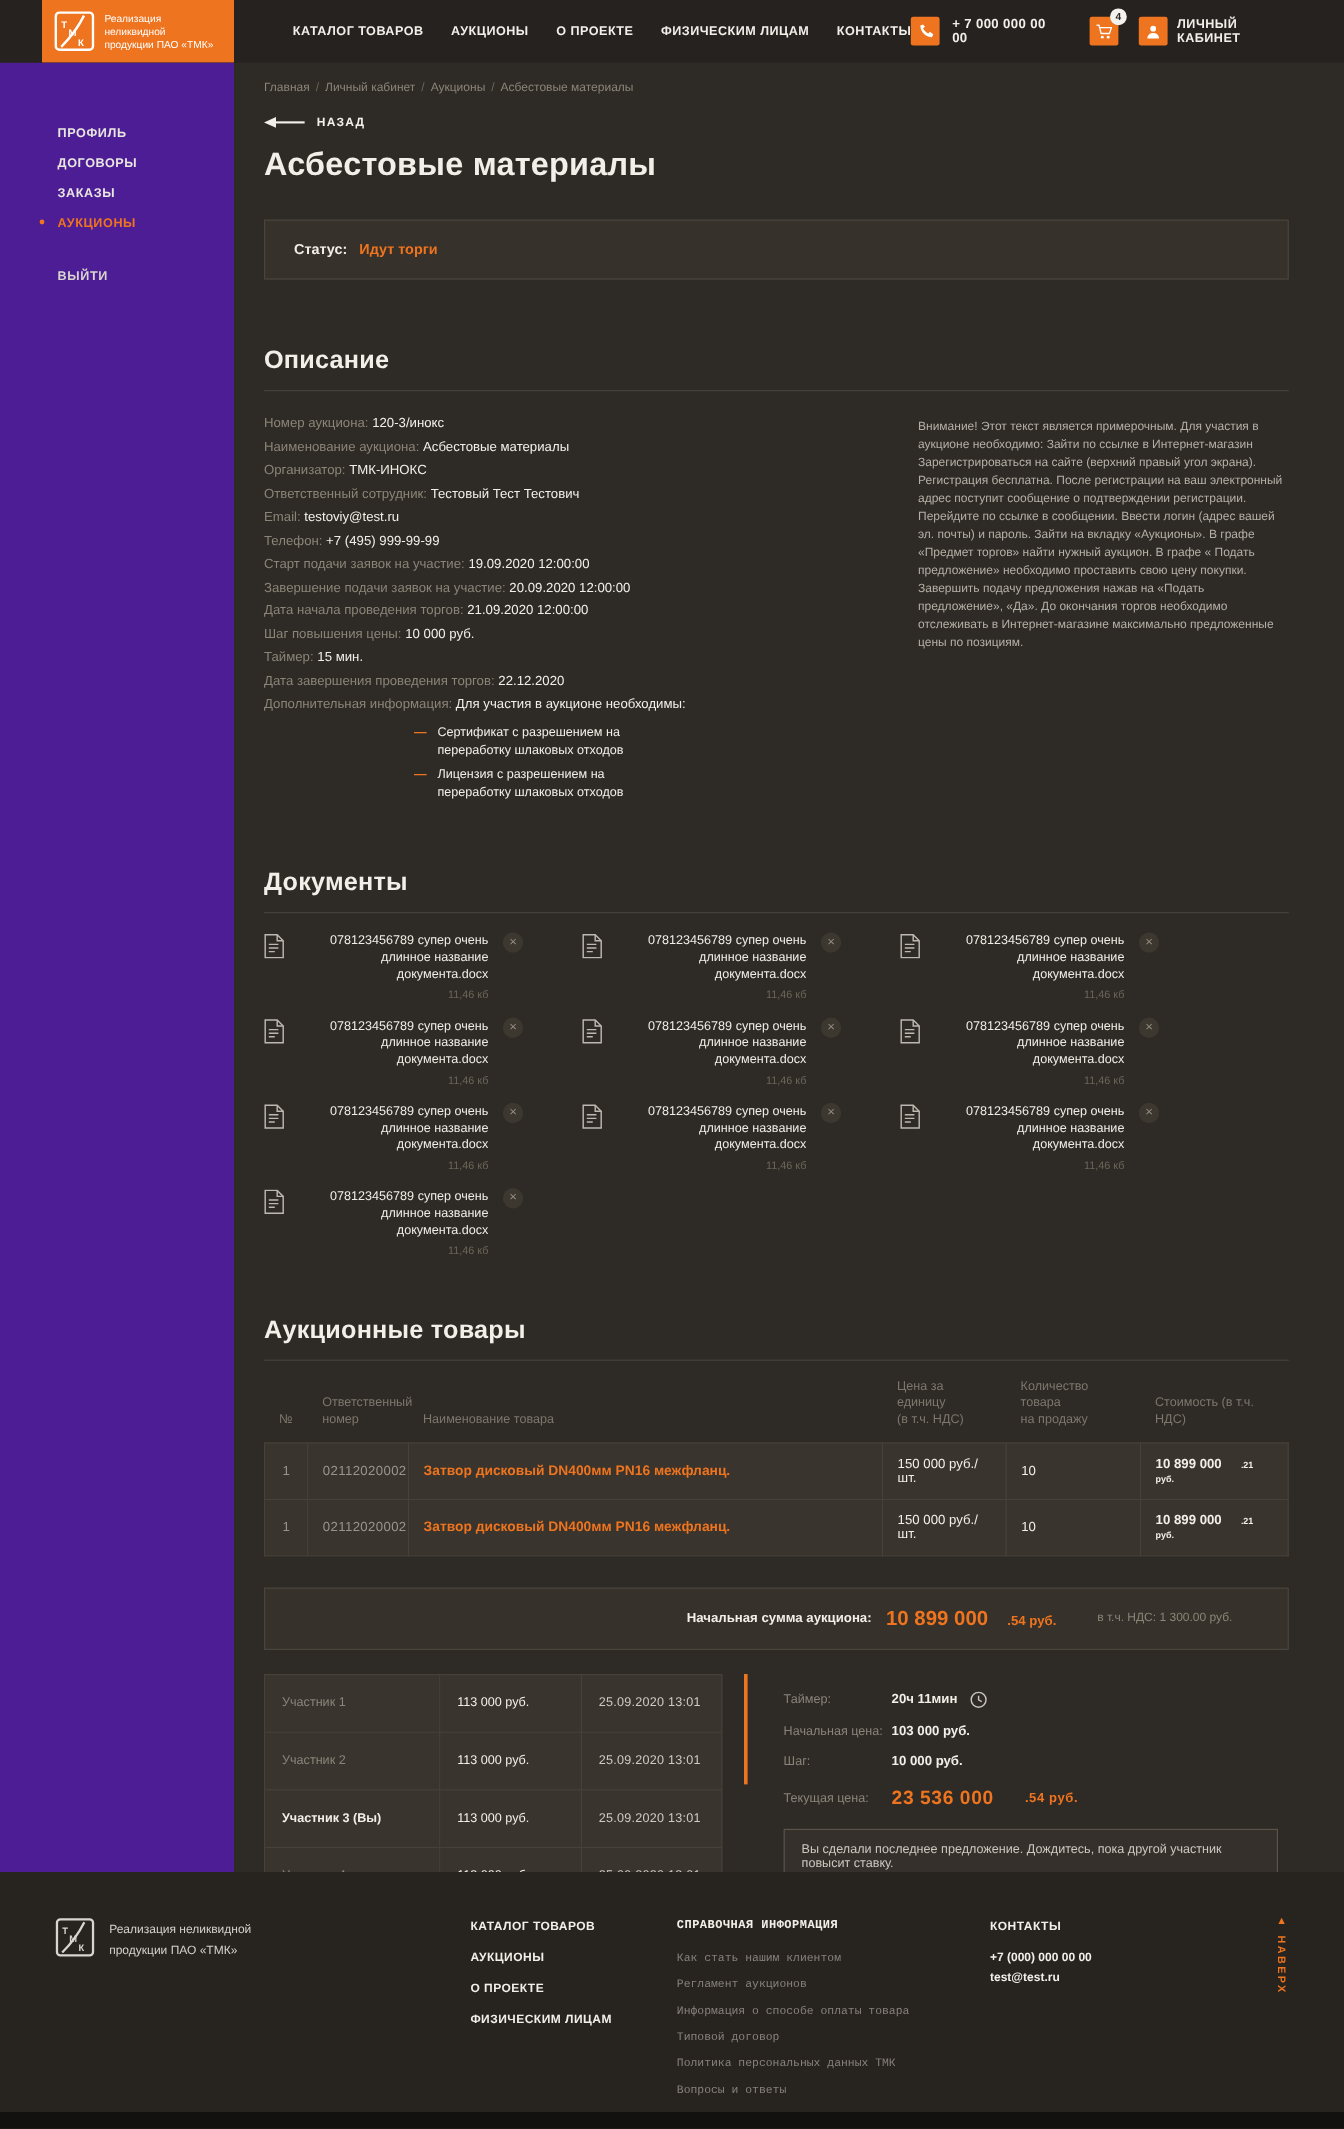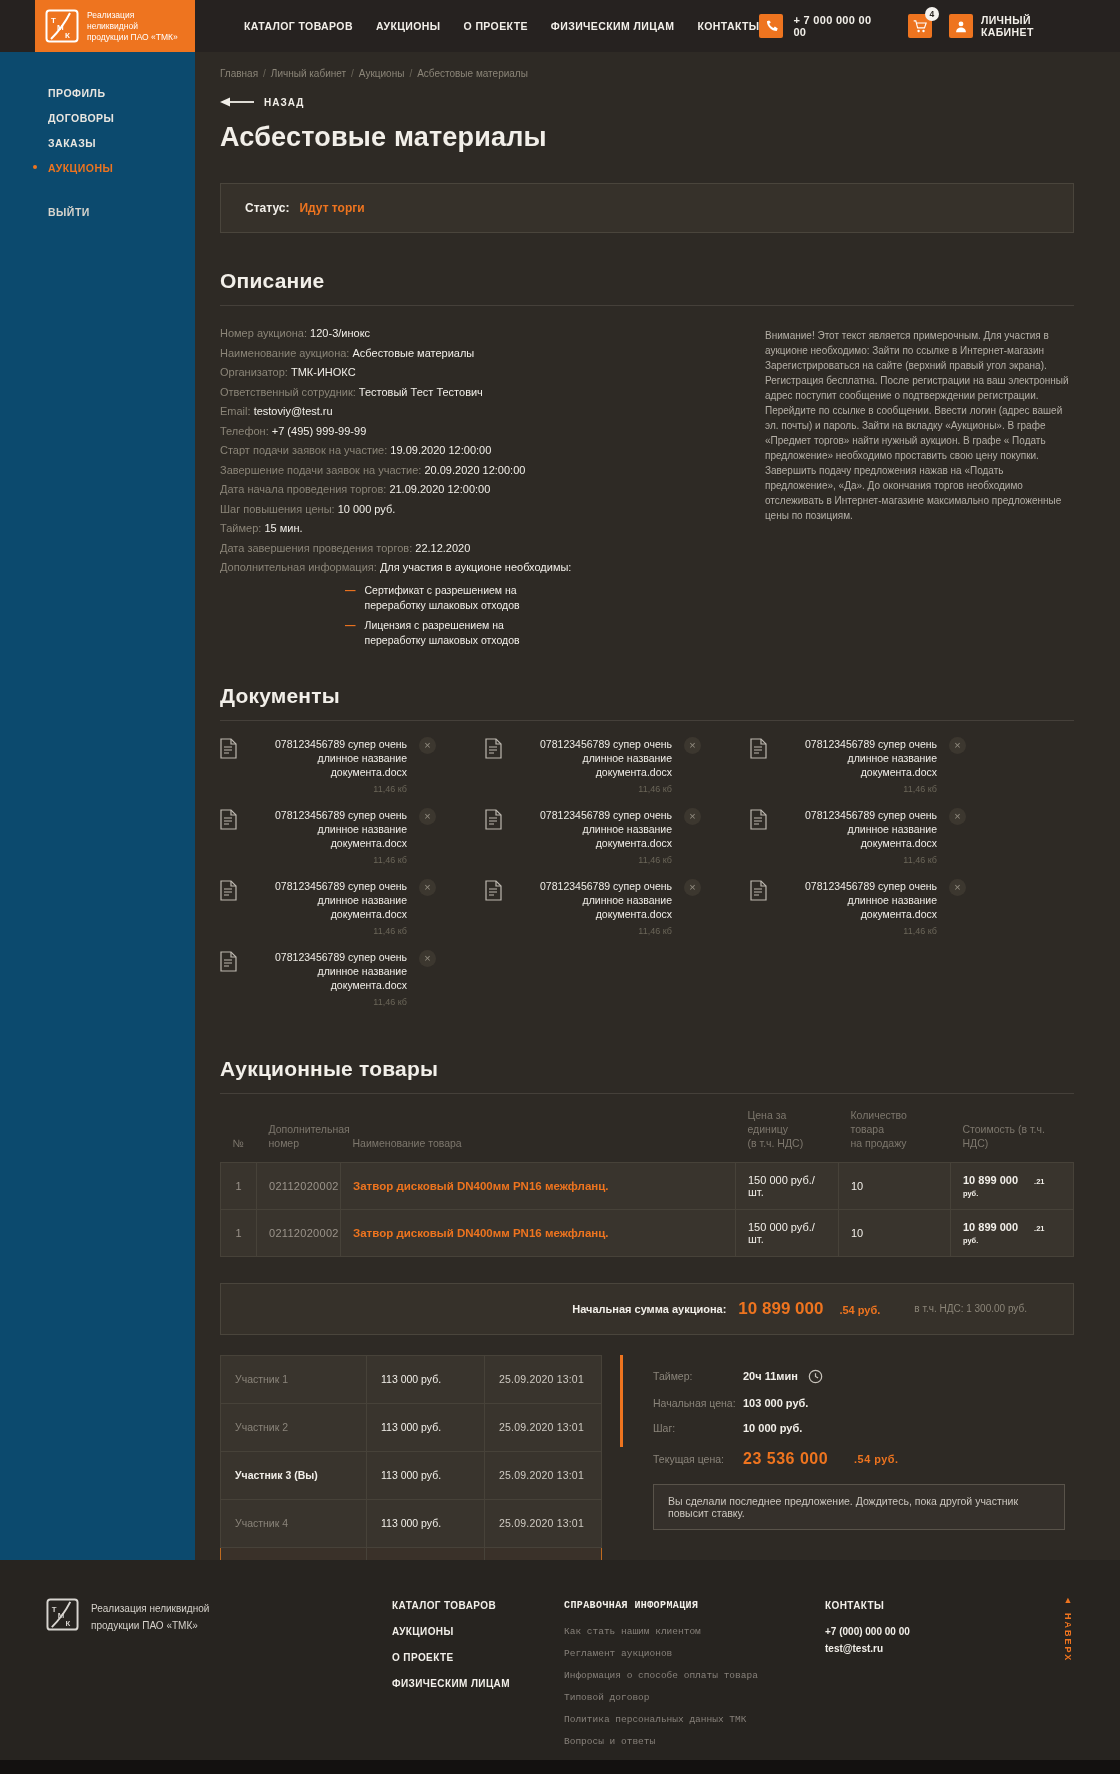--- a/index.html
+++ b/index.html
@@ -17,42 +17,42 @@
   .header-right { margin-left:auto; padding-right:50px; display:flex; align-items:center; }
   .sq-icon { width:24px; height:24px; background:#ee741f; border-radius:2px; display:flex; align-items:center; justify-content:center; flex:none; cursor:pointer; position:relative; }
   .header-phone-num { font-size:11px; font-weight:bold; margin-left:10px; letter-spacing:.3px; }
   .cart-wrap { margin-left:32px; position:relative; }
   .cart-badge { position:absolute; top:-7px; right:-7px; width:14px; height:14px; border-radius:50%; background:#f4f2ee; color:#2b2723; font-size:8.5px; font-weight:bold; display:flex; align-items:center; justify-content:center; }
   .account { margin-left:17px; display:flex; align-items:center; gap:8px; cursor:pointer; }
   .account-label { font-size:10.5px; font-weight:bold; letter-spacing:.4px; }
 
   
   .body-row { display:flex; height:1508px; overflow:hidden; }
-  aside.sidebar { width:195px; flex:none; background:#0c4a6e; padding-top:35px; }
+  aside.sidebar { width:195px; flex:none; background:#4c1d95; padding-top:53px; }
   .side-item { display:block; font-size:10.5px; font-weight:bold; letter-spacing:.5px; color:#e9e6e0; margin:0 0 13px 48px; position:relative; cursor:pointer; }
   .side-item.active { color:#ee741f; }
   .side-item.active .bullet { position:absolute; left:-15px; top:3px; width:4px; height:4px; background:#ee741f; border-radius:50%; }
   .side-item.logout { margin-top:32px; color:#d9d5cd; }
   main.content { flex:1; padding:16px 47px 0 25px; background:#2e2a25; }
 
   
   .crumbs { font-size:10px; color:#8b8578; }
   .crumb a { color:#8b8578; cursor:pointer; }
   .crumb .sep { margin:0 5px; color:#6b6659; }
   .crumbs .crumb:last-child .sep { display:none; }
   .back-link { margin-top:18px; display:flex; align-items:flex-start; gap:10px; cursor:pointer; width:max-content; }
   .back-label { font-size:10px; font-weight:bold; letter-spacing:1px; color:#f2efe9; }
   h1.page-title { margin-top:14px; font-size:27px; letter-spacing:.2px; }
   .status-box { margin-top:30px; height:50px; background:#36312a; border:1px solid #4a453c; display:flex; align-items:center; padding:0 24px; gap:10px; }
   .status-label { font-size:12px; font-weight:bold; }
   .status-value { font-size:12px; font-weight:bold; color:#ee741f; }
 
   
   h2.section-h { font-size:21px; letter-spacing:.2px; }
-  .mt-sec { margin-top:36px; }
+  .mt-sec { margin-top:56px; }
   .sec-hr { border:0; border-top:1px solid #45403a; margin-top:12px; }
 
   .desc-flex { display:flex; margin-top:18px; }
   .desc-left { width:425px; flex:none; }
   .d-line { font-size:11px; line-height:19.5px; white-space:nowrap; }
   .d-label { color:#8b8578; }
   .d-value { color:#f2efe9; }
   .reqs { margin:2px 0 0 125px; }
   .req { display:flex; gap:9px; font-size:10.5px; line-height:15px; margin-top:5px; }
   .req .dash { color:#ee741f; font-weight:bold; flex:none; }
@@ -411,21 +411,21 @@
             <col style="width:112px">
             <col style="width:123px">
           </colgroup>
         <thead>
             <tr>
               <th>
                 <span></span>
                 <span>№</span>
               </th>
               <th>
-                <span>Дополнительная</span>
+                <span>Ответственный</span>
                 <span>номер</span>
               </th>
               <th>
                 <span></span>
                 <span>Наименование товара</span>
               </th>
               <th>
                 <span>Цена за единицу</span>
                 <span>(в т.ч. НДС)</span>
               </th>

